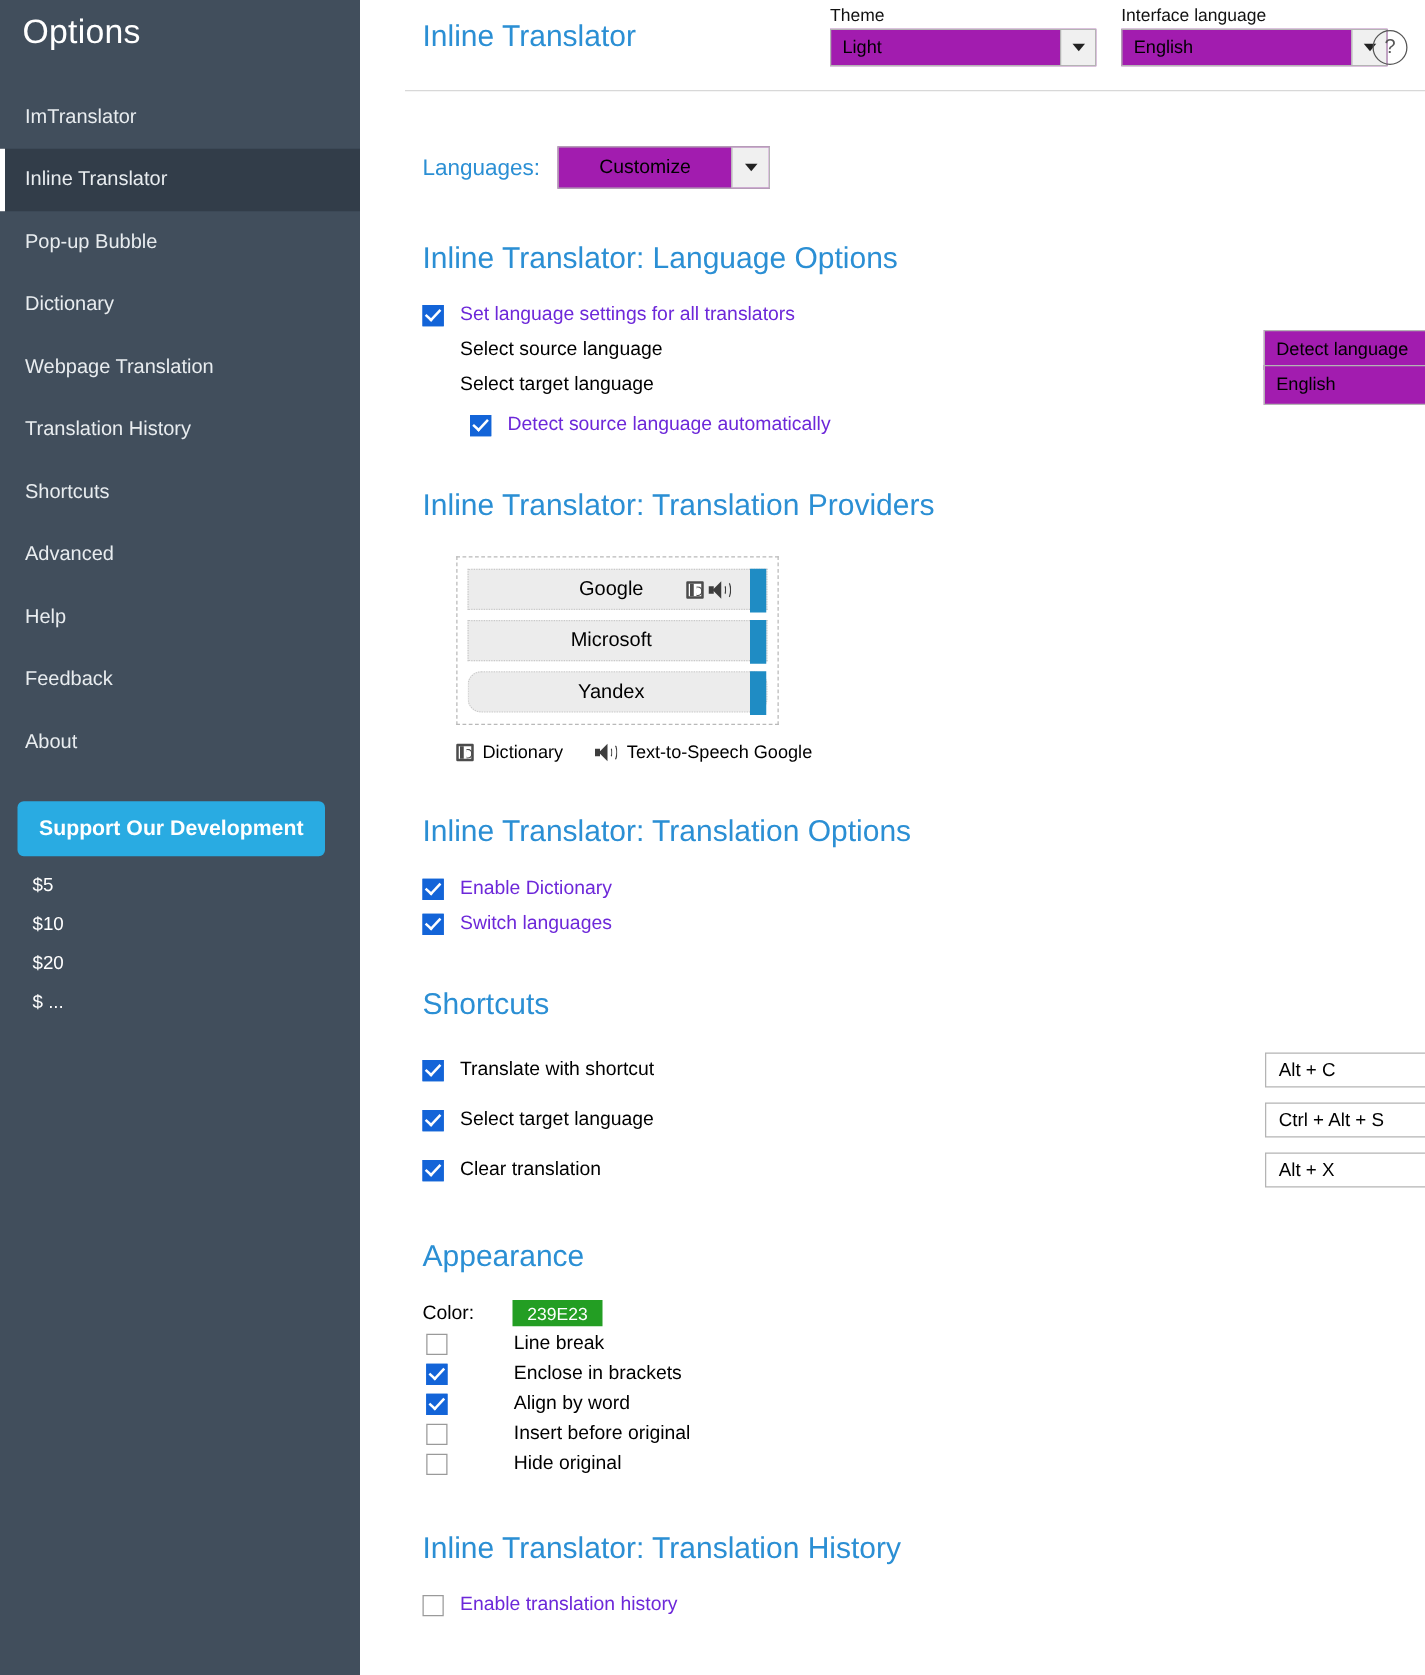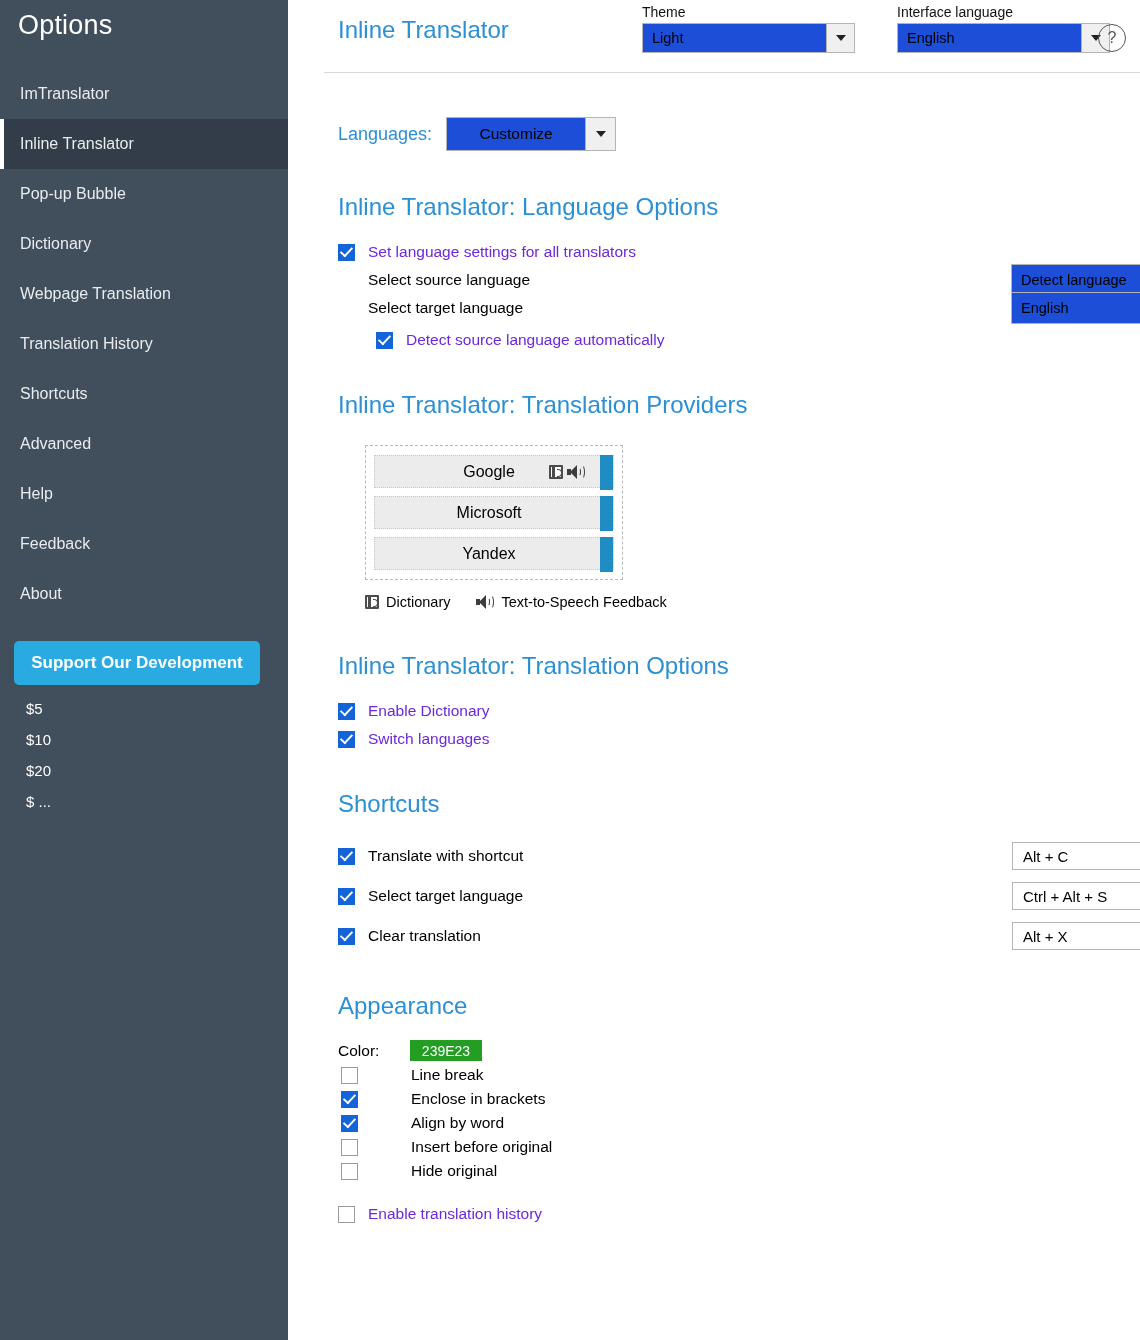--- a/index.html
+++ b/index.html
@@ -86,21 +86,21 @@
   .field-label {
     font-size: 14px;
     color: #111;
     margin-bottom: 3px;
     display: block;
   }
   .select {
     display: flex;
     height: 30px;
     border: 1px solid #b4b4b4;
-    background: #1d4ed8;
+    background: #a21caf;
     align-items: stretch;
   }
   .select .value {
     flex: 1;
     display: flex; align-items: center;
     padding-left: 9px;
     font-size: 14.5px;
     color: #000;
     white-space: nowrap;
     overflow: hidden;
@@ -206,21 +206,21 @@
   }
   .provider {
     display: flex; align-items: center;
     height: 33px;
     background: #ececec;
     border: 1px dotted #c9c9c9;
     margin-bottom: 8px;
     position: relative;
     cursor: pointer;
   }
-  .provider:last-child { margin-bottom: 0; }
+  .provider:last-child { margin-bottom: 0; border-radius: 11px; }
   .provider .pname {
     flex: 1;
     text-align: center;
     font-size: 16px;
     padding-right: 10px;
   }
   .provider .picons {
     position: absolute;
     right: 28px;
     display: flex; align-items: center; gap: 4px;
@@ -387,21 +387,21 @@
       <div class="donation-item">$20</div>
       <div class="donation-item">$ ...</div>
     </div>
   </div>
 
   <div class="main">
 
     <div class="topbar">
       <div class="page-title">Inline Translator</div>
 
-      <div class="topbar-field" style="left:318px; width:213px;">
+      <div class="topbar-field" style="left:340px; width:213px;">
         <span class="field-label">Theme</span>
         <div class="select">
           <div class="value">Light</div>
           <div class="arrow">
               <i class="arrow-glyph"></i>
             </div>
         </div>
       </div>
 
       <div class="topbar-field" style="left:573px; width:213px;">
@@ -490,21 +490,21 @@
           <i class="ic-dict"></i>
           <span class="t">Dictionary</span>
         </span>
         <span class="item">
           <i class="ic-speaker">
               <i class="body"></i>
               <i class="cone"></i>
               <i class="w1"></i>
               <i class="w2"></i>
             </i>
-          <span class="t">Text-to-Speech Feedback</span>
+          <span class="t">Text-to-Speech Google</span>
         </span>
       </div>
 
       <div class="section-title">Inline Translator: Translation Options</div>
 
       <div class="trans-opts">
         <div class="opt-row">
           <span class="cb checked"></span>
           <span class="lbl">Enable Dictionary</span>
         </div>
@@ -565,20 +565,21 @@
             <span class="cb"></span>
             <span class="lbl">Insert before original</span>
           </div>
           <div class="app-row">
             <span class="cb"></span>
             <span class="lbl">Hide original</span>
           </div>
         </div>
       </div>
 
+      <div class="section-title">Inline Translator: Translation History</div>
 
       <div class="history">
         <div class="opt-row">
           <span class="cb"></span>
           <span class="lbl">Enable translation history</span>
         </div>
       </div>
 
     </div>
   </div>

